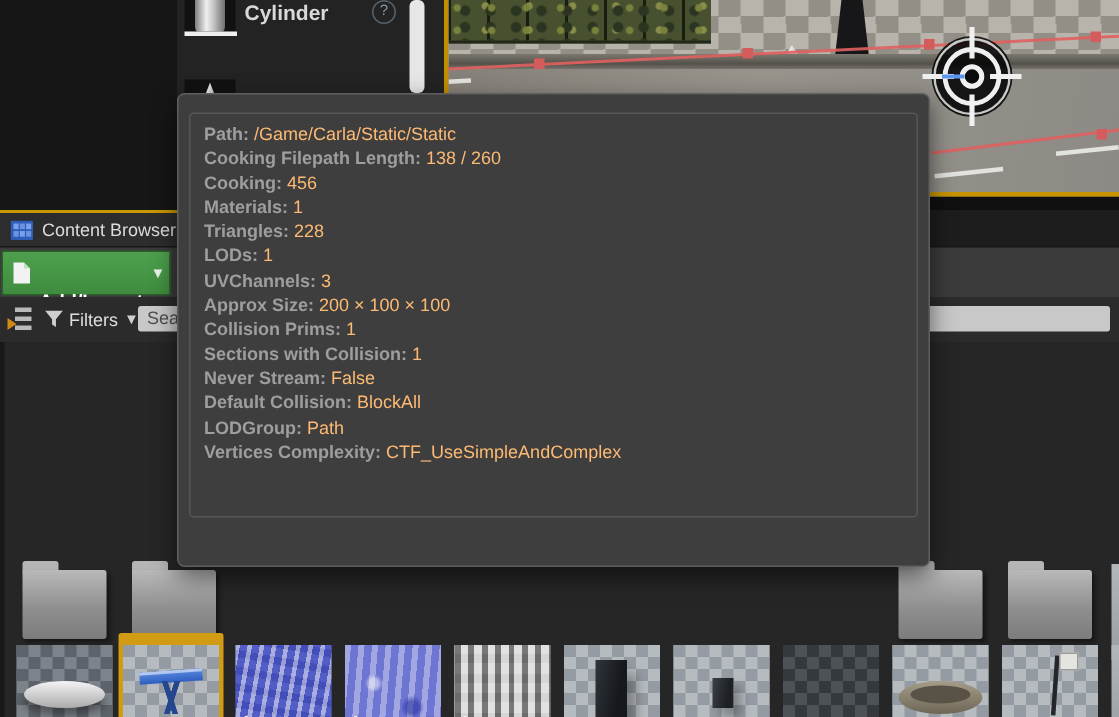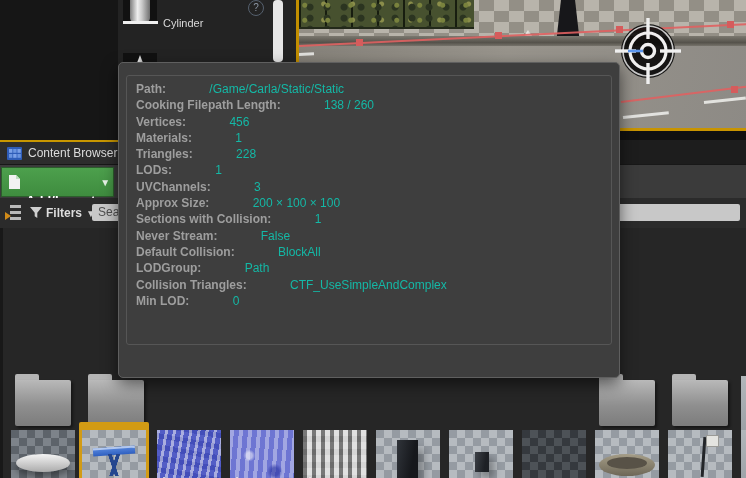--- a/index.html
+++ b/index.html
@@ -15,21 +15,21 @@
   #place-panel{left:118px;top:0;width:178px;height:140px;background:#232323;}
   .place-item{position:absolute;left:0;width:178px;height:30px;}
   .place-thumb{position:absolute;left:5px;top:-10px;width:34px;height:31px;background:#111;overflow:hidden;}
   .place-thumb.cyl::before{content:"";position:absolute;left:7px;top:-6px;width:20px;height:40px;border-radius:9px/6px;
       background:linear-gradient(90deg,#7e7e7e,#efefef 38%,#c9c9c9 60%,#6f6f6f);}
   .place-thumb.cone{top:3px;height:28px;}
   .place-thumb.cone::before{content:"";position:absolute;left:4px;top:2px;width:26px;height:26px;
       background:linear-gradient(90deg,#8a8a8a,#f2f2f2 42%,#bdbdbd 62%,#5f5f5f);
       clip-path:polygon(50% 0,88% 100%,12% 100%);}
   .place-underline{position:absolute;left:5px;top:21px;width:35px;height:3px;background:#efefef;}
-  .place-label{position:absolute;left:45px;top:17px;font-size:11px;color:#d9d9d9;}
+  .place-label{position:absolute;left:45px;top:0;font-size:14px;color:#d9d9d9;font-weight:bold;}
   .help-icon{position:absolute;left:130px;top:0;width:14px;height:14px;border:1.5px solid #55606e;border-radius:50%;
       color:#8b95a3;font-size:10px;line-height:14px;text-align:center;}
   #place-scrollbar{position:absolute;left:155px;top:0;width:10px;height:62px;background:#e6e6e6;border-radius:4px;}
 
   
   #viewport{left:296px;top:0;width:450px;height:131px;background:#8f8b84;overflow:hidden;
       border-left:3px solid #c28e00;border-bottom:3px solid #c89400;box-sizing:border-box;}
   #vp-sidewalk{position:absolute;left:0;top:0;width:450px;height:44px;background-color:#aaa79f;
       background-image:repeating-conic-gradient(#b8b4ab 0% 25%,#938f86 0% 50%);background-size:30px 22px;}
   #vp-fence{position:absolute;left:0;top:0;width:175px;height:27px;background-color:#47512f;
@@ -55,40 +55,40 @@
   
   #tooltip{left:118px;top:62px;width:502px;height:316px;background:#3e3e3e;border:1px solid #5f5f5f;
       border-radius:5px;box-sizing:border-box;padding:7px;box-shadow:0 6px 16px rgba(0,0,0,.55);z-index:40;}
   #tt-header{border:1px solid #585858;border-radius:3px;background:#424242;padding:4px 9px;height:20px;}
   #tt-title{font-size:15px;color:#e4e4e4;}
   #tt-type{font-size:12px;color:#d2d2d2;margin-left:5px;}
   #tt-body{border:1px solid #565656;border-radius:3px;background:#3e3e3e;margin-top:5px;padding:5px 9px;
       height:258px;overflow:hidden;}
   .tt-row{font-size:12px;line-height:16.3px;white-space:nowrap;}
   .tt-label{color:#9e9e9e;font-weight:bold;}
-  .tt-value{color:#14b8a6;margin-left:40px;}
+  .tt-value{color:#fdba74;}
 
   
   #cb{left:0;top:140px;width:746px;height:338px;background:#262626;}
   #cb-tabbar{position:absolute;left:0;top:0;width:746px;height:24px;background:#1d1d1d;}
   #cb-tab{position:absolute;left:0;top:0;width:118px;height:24px;background:#2d2d2d;border-top:2px solid #c99700;
       box-sizing:border-box;display:flex;align-items:center;gap:6px;padding-left:7px;}
   #cb-tab-label{font-size:12px;color:#dcdcdc;white-space:nowrap;}
   #cb-toolbar{position:absolute;left:0;top:24px;width:746px;height:34px;background:#3b3b3b;border-top:1px solid #181818;box-sizing:border-box;}
   #add-import{position:absolute;left:1px;top:2px;width:113px;height:30px;background:linear-gradient(#4da04d,#3f8c3f);
       border:1px solid #2c5e2c;box-sizing:border-box;display:flex;align-items:center;gap:5px;padding-left:6px;}
   #add-import-label{font-size:13px;font-weight:bold;color:#fff;margin-top:36px;}
   .caret{font-size:10px;color:#e8f2e8;}
   #cb-filterbar{position:absolute;left:0;top:58px;width:746px;height:30px;background:#2b2b2b;}
   #sources-icon{position:absolute;left:5px;top:7px;width:16px;height:15px;}
   #sources-icon .bar{position:absolute;right:0;height:3px;background:#b9b9b9;}
   #sources-icon .tri{position:absolute;left:0;bottom:0;width:0;height:0;border-left:6px solid #d08a18;
       border-top:4px solid transparent;border-bottom:4px solid transparent;}
   #filters-btn{position:absolute;left:30px;top:5px;height:20px;display:flex;align-items:center;gap:4px;}
-  #filters-label{font-size:12px;font-weight:bold;color:#dedede;}
+  #filters-label{font-size:12px;font-weight:normal;color:#dedede;}
   #search-input{position:absolute;left:92px;top:6px;width:648px;height:17px;background:#c8c8c8;border-radius:2px;
       font-size:12px;color:#4f4f4f;line-height:17px;padding-left:6px;box-sizing:border-box;}
   #asset-area{position:absolute;left:0;top:88px;width:746px;height:250px;background:#262626;border-left:3px solid #181818;box-sizing:border-box;}
 
   
   .tile{position:absolute;width:70px;text-align:center;}
   .tile-label{font-size:11px;line-height:13px;color:#c6c6c6;margin-top:5px;}
   .folder-icon{position:relative;width:56px;height:46px;margin:10px auto 0;}
   .folder-icon .tab{position:absolute;left:0;top:-6px;width:24px;height:8px;background:#b5b5b5;border-radius:2px 2px 0 0;}
   .folder-icon .body{position:absolute;left:0;top:0;width:56px;height:46px;border-radius:2px;
@@ -303,28 +303,28 @@
         <div class="tile" style="left: 735px; top: 194px;">
           <div class="thumb t-plain"></div>
         </div>
       </div>
   </div>
 
   <div id="tooltip" class="abs">
     <div id="tt-body">
         <div class="tt-row"><span class="tt-label">Path: </span><span class="tt-value">/Game/Carla/Static/Static</span></div>
         <div class="tt-row"><span class="tt-label">Cooking Filepath Length: </span><span class="tt-value">138 / 260</span></div>
-        <div class="tt-row"><span class="tt-label">Vertices: </span><span class="tt-value">456</span></div>
+        <div class="tt-row"><span class="tt-label">Cooking: </span><span class="tt-value">456</span></div>
         <div class="tt-row"><span class="tt-label">Materials: </span><span class="tt-value">1</span></div>
         <div class="tt-row"><span class="tt-label">Triangles: </span><span class="tt-value">228</span></div>
         <div class="tt-row"><span class="tt-label">LODs: </span><span class="tt-value">1</span></div>
         <div class="tt-row"><span class="tt-label">UVChannels: </span><span class="tt-value">3</span></div>
         <div class="tt-row"><span class="tt-label">Approx Size: </span><span class="tt-value">200 × 100 × 100</span></div>
+        <div class="tt-row"><span class="tt-label">Collision Prims: </span><span class="tt-value">1</span></div>
         <div class="tt-row"><span class="tt-label">Sections with Collision: </span><span class="tt-value">1</span></div>
         <div class="tt-row"><span class="tt-label">Never Stream: </span><span class="tt-value">False</span></div>
         <div class="tt-row"><span class="tt-label">Default Collision: </span><span class="tt-value">BlockAll</span></div>
         <div class="tt-row"><span class="tt-label">LODGroup: </span><span class="tt-value">Path</span></div>
-        <div class="tt-row"><span class="tt-label">Collision Triangles: </span><span class="tt-value">CTF_UseSimpleAndComplex</span></div>
-        <div class="tt-row"><span class="tt-label">Min LOD: </span><span class="tt-value">0</span></div>
+        <div class="tt-row"><span class="tt-label">Vertices Complexity: </span><span class="tt-value">CTF_UseSimpleAndComplex</span></div>
       </div>
   </div>
 
 </div>
 
 </body></html>

